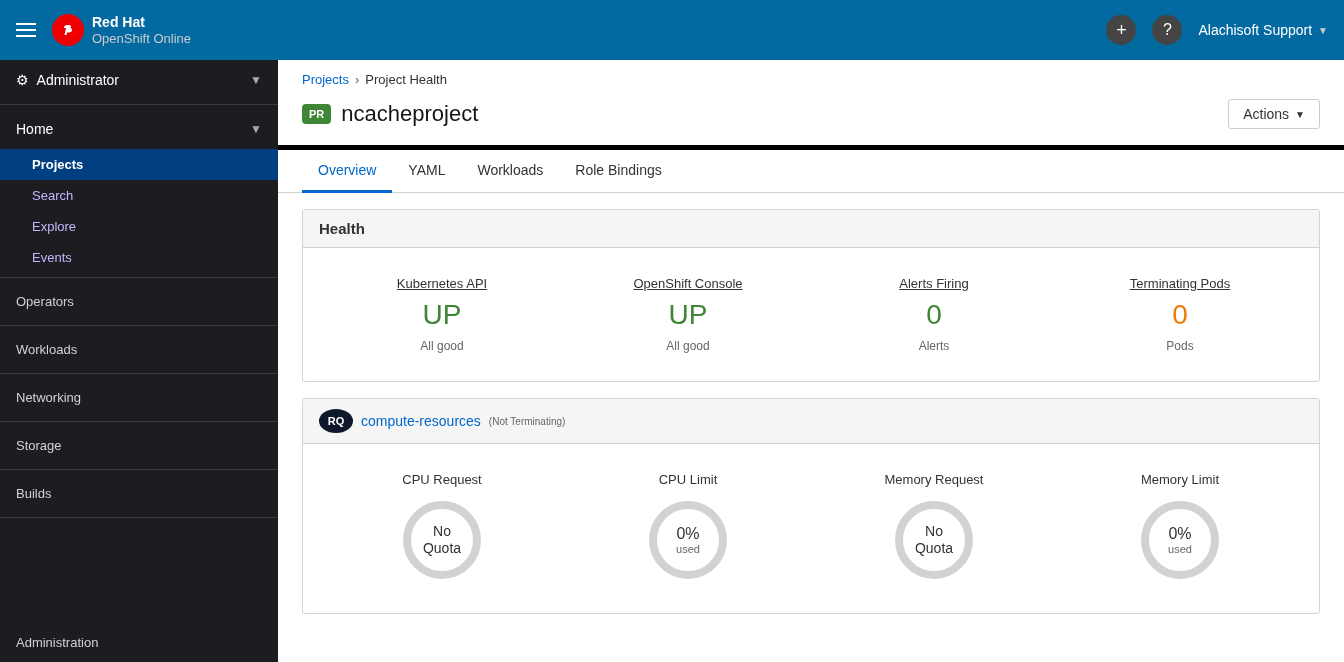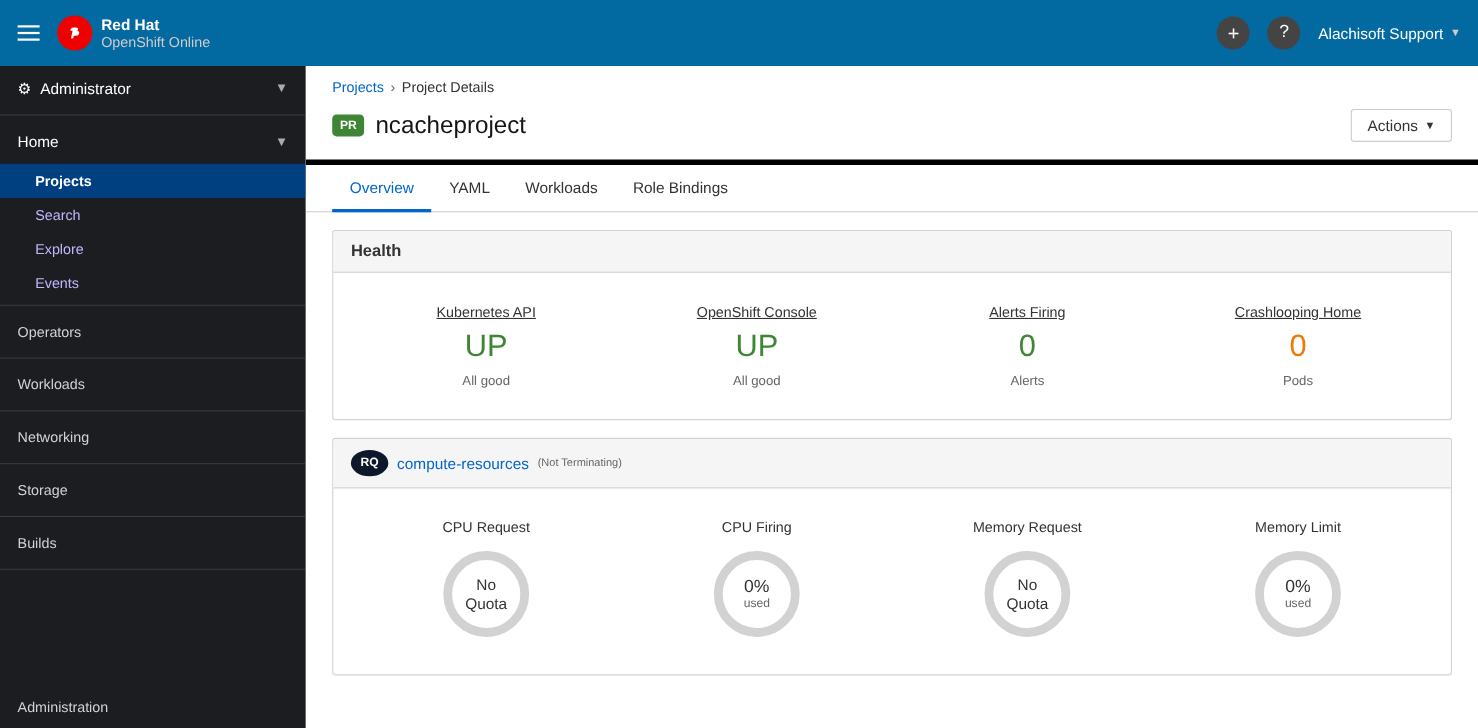--- a/index.html
+++ b/index.html
@@ -373,21 +373,21 @@
     <div class="sidebar-nav-item" style="margin-top:auto;">
       <span>Administration</span>
     </div>
   </aside>
 
   <main class="main-content">
 
     <div class="breadcrumb">
       <a href="#" style="color:#0066cc;text-decoration:none;">Projects</a>
       <span class="sep">›</span>
-      <span class="current">Project Details</span>
+      <span class="current">Project Health</span>
     </div>
 
     <div class="page-header">
       <div class="title-area">
         <span class="project-badge">PR</span>
         <h1 class="page-title">ncacheproject</h1>
       </div>
       <button class="actions-btn">
         <span>Actions</span>
         <span class="chevron">▼</span>
@@ -415,21 +415,21 @@
             <div class="label">OpenShift Console</div>
             <div class="value up">UP</div>
             <div class="sublabel">All good</div>
           </div>
           <div class="health-item">
             <div class="label">Alerts Firing</div>
             <div class="value zero-green">0</div>
             <div class="sublabel">Alerts</div>
           </div>
           <div class="health-item">
-            <div class="label">Crashlooping Home</div>
+            <div class="label">Terminating Pods</div>
             <div class="value zero-orange">0</div>
             <div class="sublabel">Pods</div>
           </div>
         </div>
       </div>
 
       <div class="section-card">
         <div class="section-card-header-2">
           <div class="rq-badge">RQ</div>
           <span class="name">compute-resources</span>
@@ -441,21 +441,21 @@
             <div class="label">CPU Request</div>
             <div class="donut-container">
               <svg viewBox="0 0 90 90">
                 <circle cx="45" cy="45" r="35" fill="none" stroke="#d2d2d2" stroke-width="8"></circle>
               </svg>
               <div class="donut-value no-quota-text">No Quota</div>
             </div>
           </div>
 
           <div class="resource-item">
-            <div class="label">CPU Firing</div>
+            <div class="label">CPU Limit</div>
             <div class="donut-container">
               <svg viewBox="0 0 90 90">
                 <circle cx="45" cy="45" r="35" fill="none" stroke="#d2d2d2" stroke-width="8"></circle>
               </svg>
               <div class="donut-value">
                 <span>0%</span>
                 <span class="val-sub">used</span>
               </div>
             </div>
           </div>

